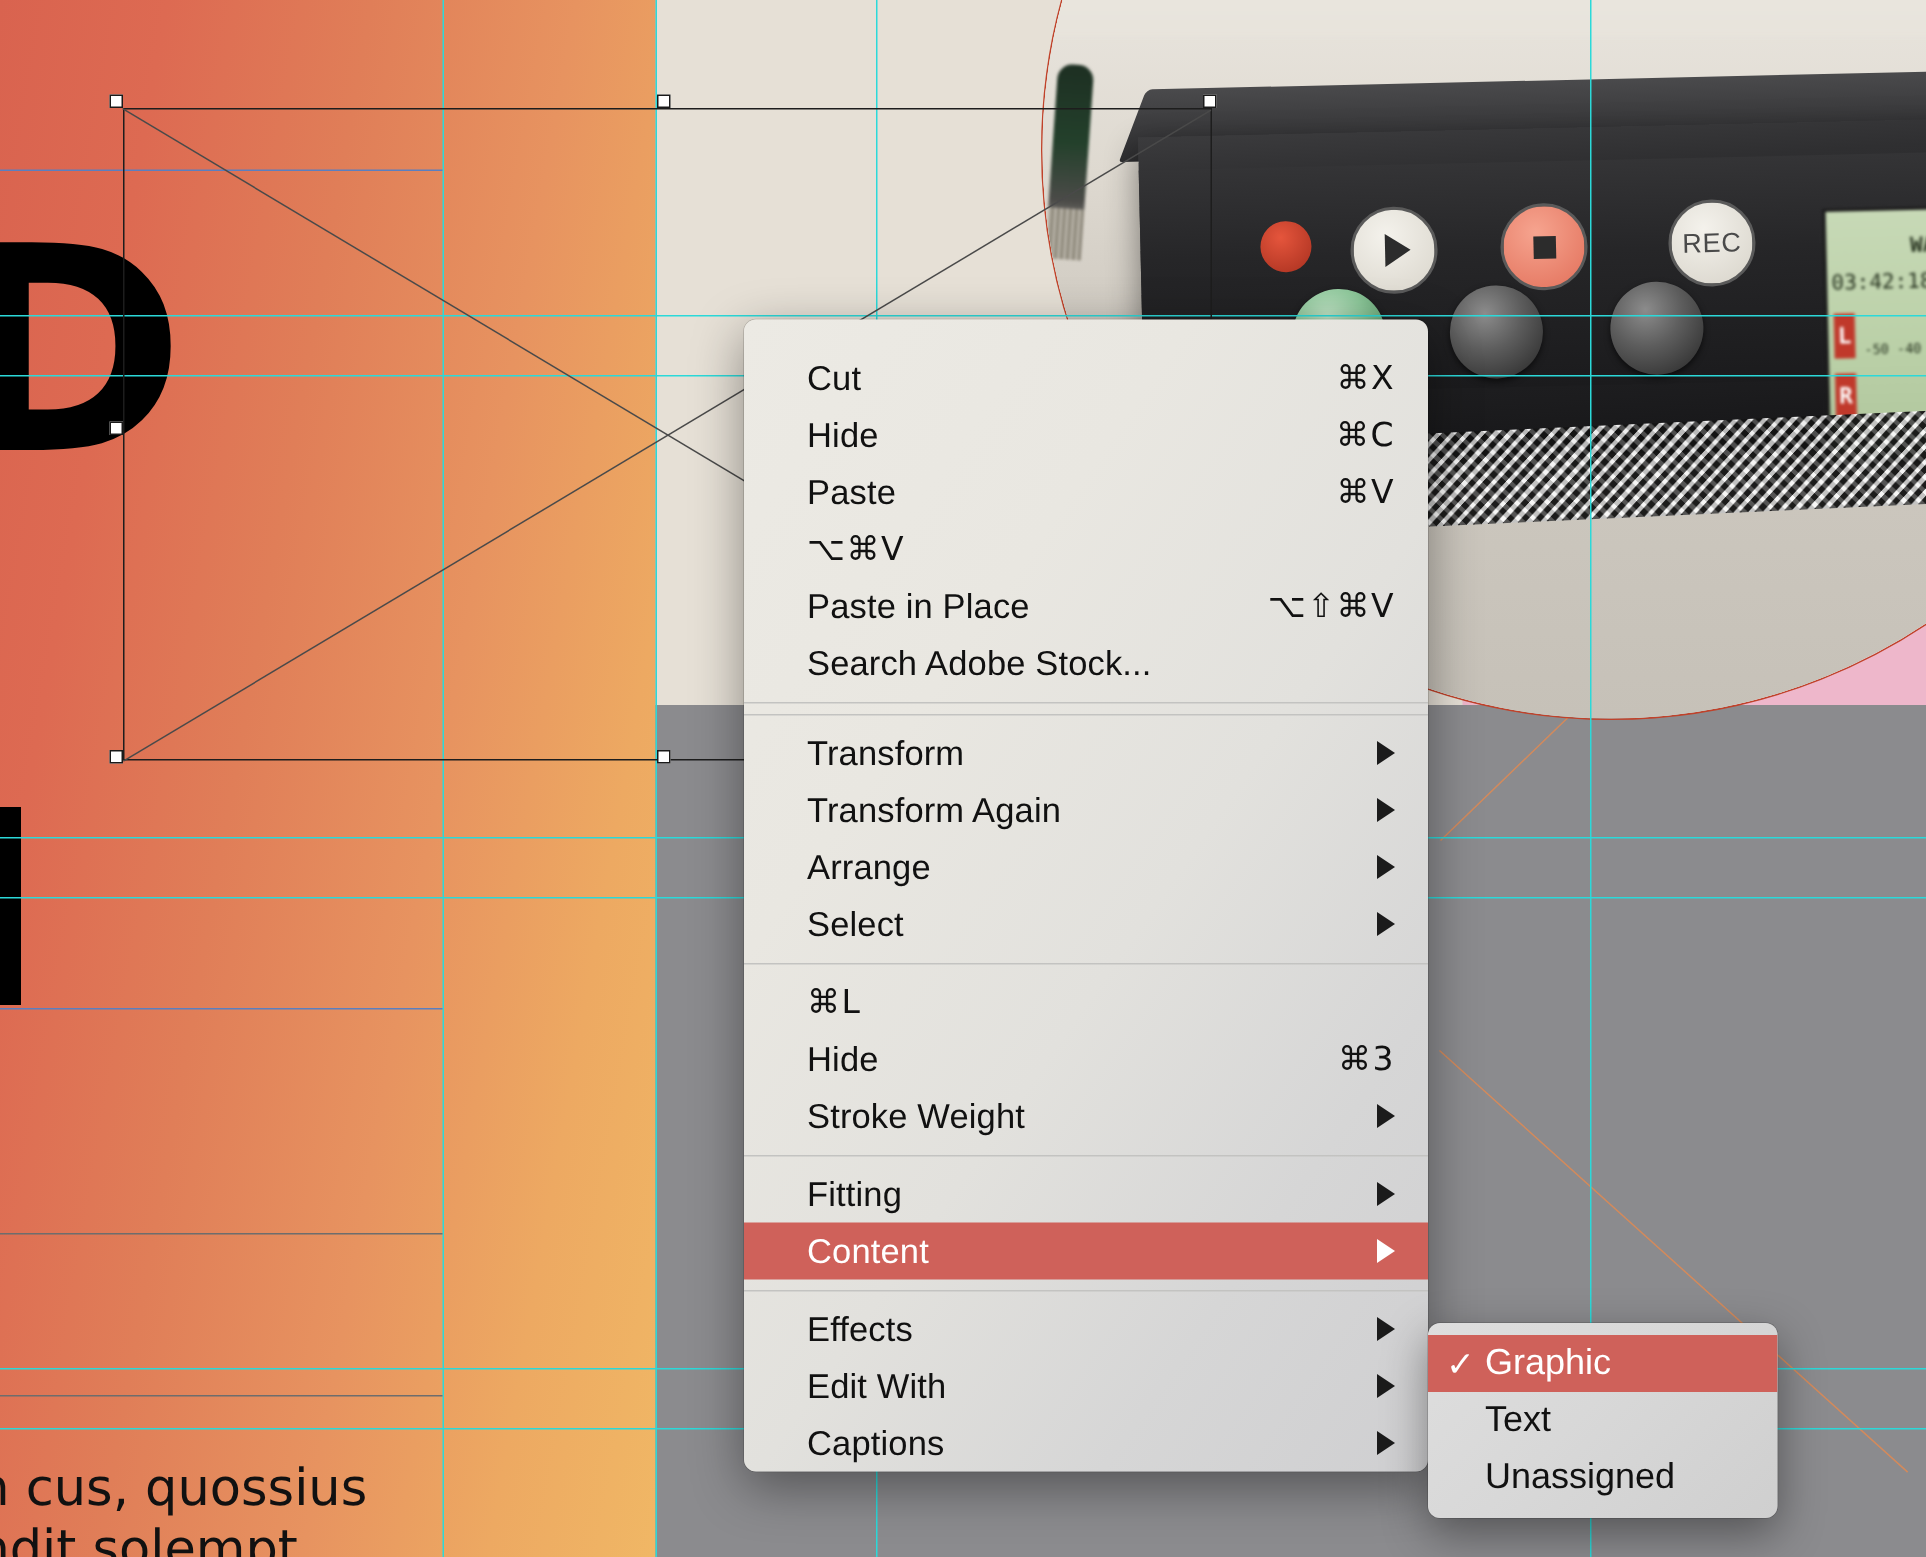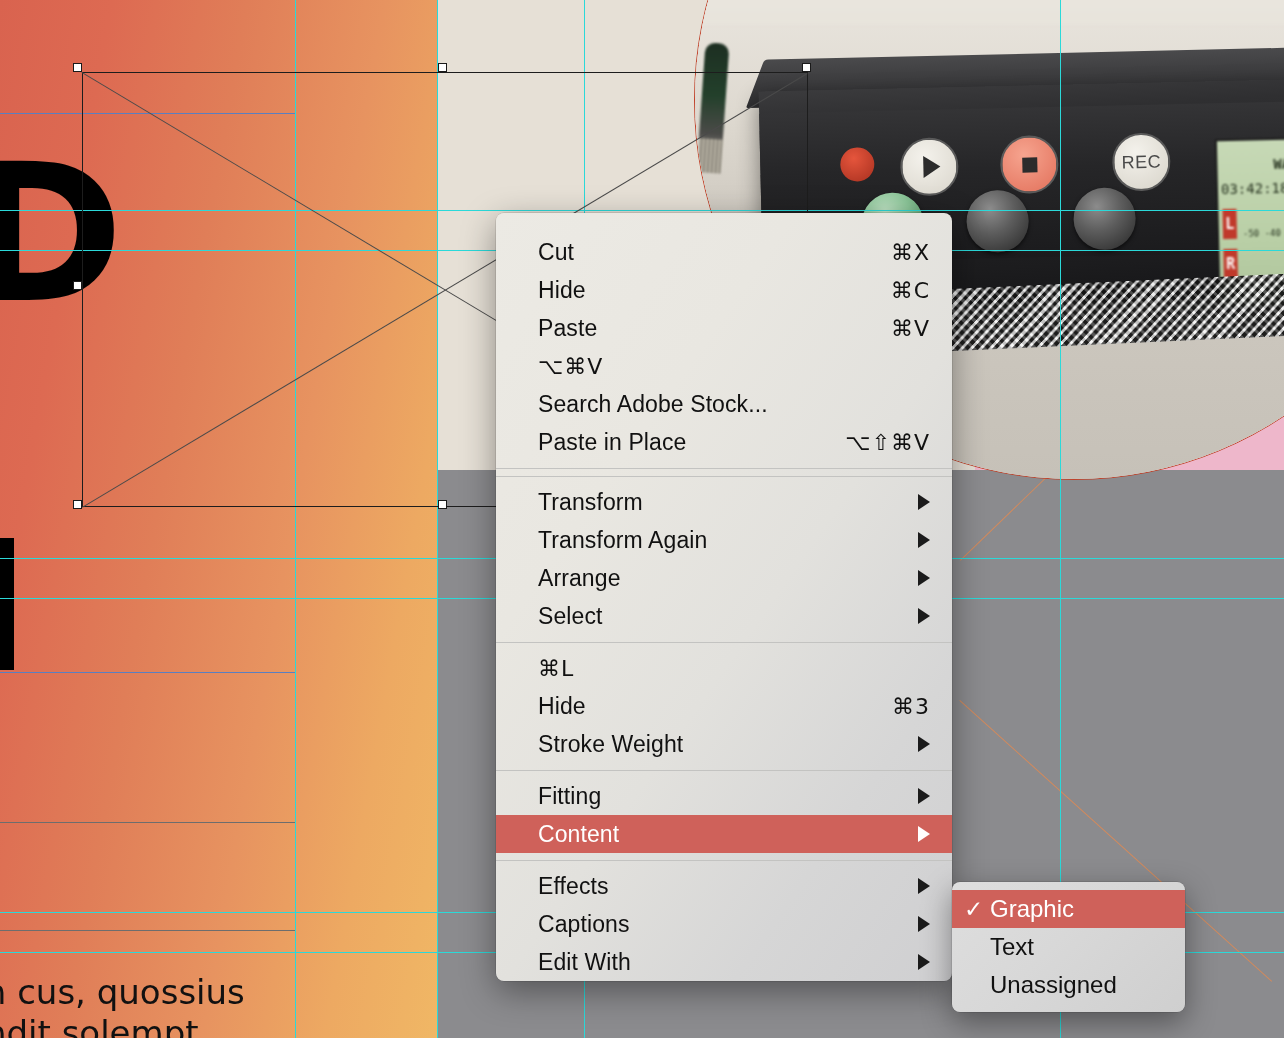--- a/index.html
+++ b/index.html
@@ -302,27 +302,27 @@
       <span class="accel">⌘C</span>
     </div>
     <div class="mrow">
       <span class="label">Paste</span>
       <span class="accel">⌘V</span>
     </div>
     <div class="mrow">
       <span class="accel">⌥⌘V</span>
     </div>
     <div class="mrow">
+      <span class="label">Paste in Place</span>
+      <span class="accel">⌥⇧⌘V</span>
+    </div>
+    <div class="mrow">
       <span class="label">Search Adobe Stock...</span>
       <span class="accel"></span>
     </div>
-    <div class="mrow">
-      <span class="label">Paste in Place</span>
-      <span class="accel">⌥⇧⌘V</span>
-    </div>
 
     <div class="msep"></div>
 
 
     <div class="msep"></div>
 
     <div class="mrow">
       <span class="label">Transform</span>
       <span class="arrow"></span>
     </div>
@@ -364,25 +364,25 @@
       <span class="arrow"></span>
     </div>
 
     <div class="msep"></div>
 
     <div class="mrow">
       <span class="label">Effects</span>
       <span class="arrow"></span>
     </div>
     <div class="mrow">
+      <span class="label">Edit With</span>
+      <span class="arrow"></span>
+    </div>
+    <div class="mrow">
       <span class="label">Captions</span>
-      <span class="arrow"></span>
-    </div>
-    <div class="mrow">
-      <span class="label">Edit With</span>
       <span class="arrow"></span>
     </div>
   </div>
 
   <div class="submenu">
     <div class="srow selected">
       <span class="chk">✓</span>
       <span>Graphic</span>
     </div>
     <div class="srow">

